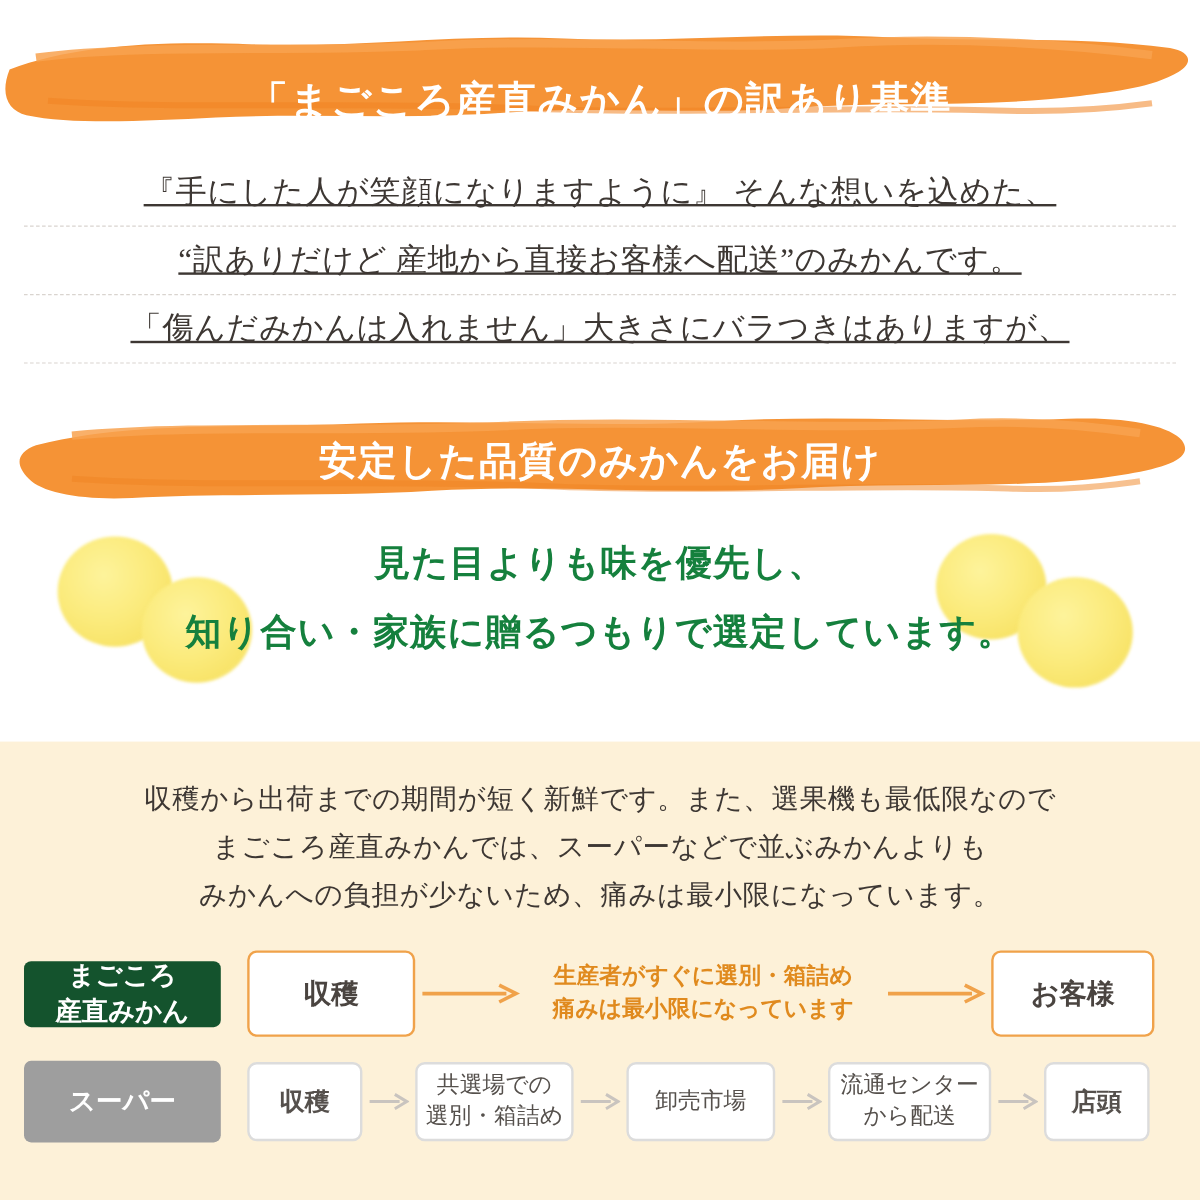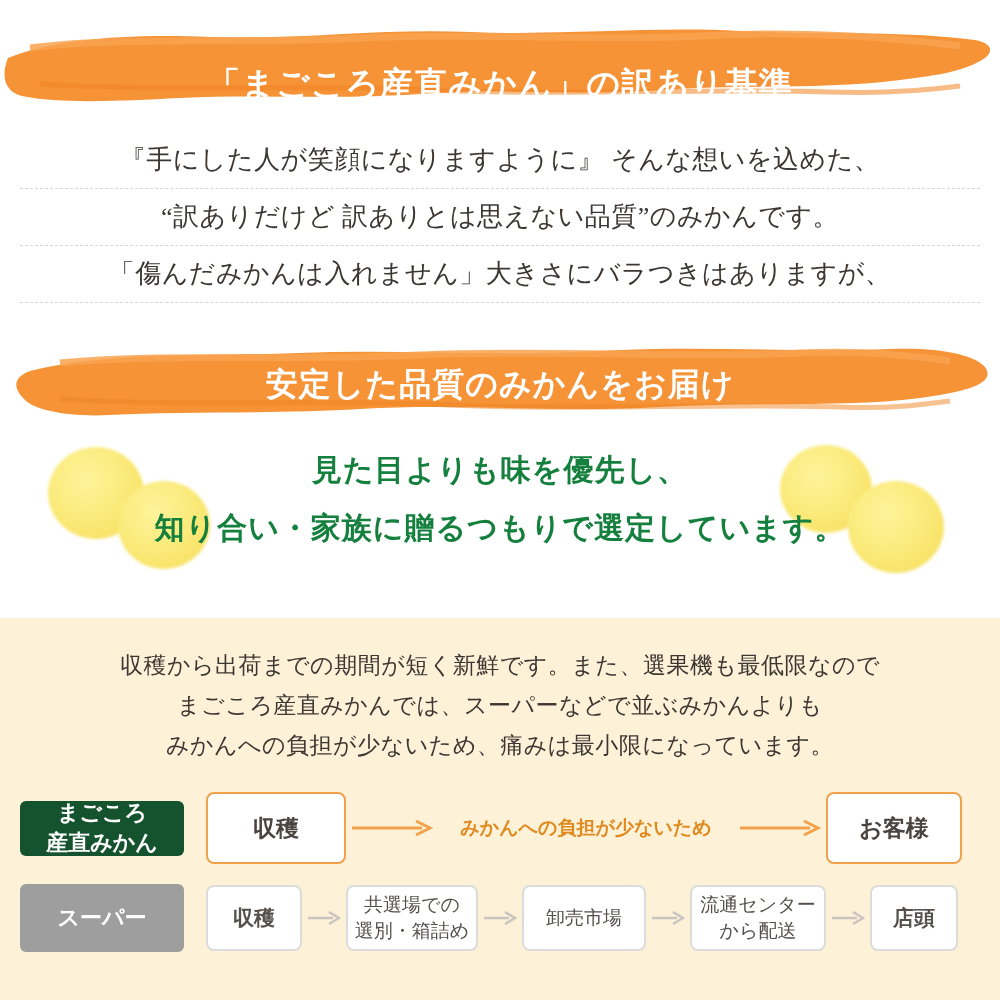--- a/index.html
+++ b/index.html
@@ -52,20 +52,21 @@
     text-align: center;
     color: #3d3733;
   }
   .lead-line {
     font-size: 26px;
     line-height: 56px;
     height: 56px;
     border-bottom: 1px dashed #d9d4cf;
     white-space: nowrap;
     letter-spacing: 0.5px;
+    text-decoration: underline;
   }
   .lead-line:last-child { border-bottom: 1px dashed #d9d4cf; }
 
   
   #banner2 {
     height: 96px;
     margin-top: 34px;
   }
   #banner2 .brush-title { font-size: 32px; }
 
@@ -201,21 +202,21 @@
              C992,25 995,34 982,42 C960,55 930,58 900,62 C820,72 740,66 660,72 C580,78 500,70 420,76
              C340,82 260,76 180,80 C120,83 60,86 22,78 C6,74 0,60 8,40 Z" fill="#f59336"></path>
     <path d="M30,30 C120,18 260,26 360,20 C470,14 600,24 700,18 C800,12 900,20 960,28" stroke="#f8a24f" stroke-width="7" fill="none" opacity="0.85"></path>
     <path d="M40,66 C150,74 300,66 430,72 C560,78 700,70 830,74 C890,76 930,72 960,68" stroke="#f08322" stroke-width="5" fill="none" opacity="0.55"></path>
   </svg>
   <div class="brush-title">「まごころ産直みかん」の訳あり基準</div>
 </div>
 
 <div class="lead-block">
   <div class="lead-line">『手にした人が笑顔になりますように』 そんな想いを込めた、</div>
-  <div class="lead-line">“訳ありだけど 訳ありとは思えない品質”のみかんです。</div>
+  <div class="lead-line">“訳ありだけど 産地から直接お客様へ配送”のみかんです。</div>
   <div class="lead-line">「傷んだみかんは入れません」大きさにバラつきはありますが、</div>
 </div>
 
 <div class="brush" id="banner2">
   <svg class="brush-bg" viewBox="0 0 1000 96" preserveAspectRatio="none">
     <path d="M30,34 C110,14 200,20 300,16 C400,12 500,20 600,14 C700,8 800,16 890,12
              C940,10 975,18 985,30 C995,44 975,52 940,58 C860,72 760,64 660,70
              C560,76 460,66 360,72 C280,77 180,74 110,78 C70,80 35,74 24,62
              C12,50 14,40 30,34 Z" fill="#f59336"></path>
     <path d="M60,26 C170,16 300,24 420,18 C540,12 680,22 800,16 C860,13 910,18 950,24" stroke="#f8a24f" stroke-width="7" fill="none" opacity="0.85"></path>
@@ -253,21 +254,22 @@
     </div>
 
     <div class="arrow" style="width:92px;">
       <svg width="84" height="20" viewBox="0 0 84 20">
         <line x1="2" y1="10" x2="72" y2="10" stroke="#f0a24a" stroke-width="3"></line>
         <polyline points="66,3 80,10 66,17" fill="none" stroke="#f0a24a" stroke-width="3"></polyline>
       </svg>
     </div>
 
     <div class="flow-note" style="width:296px;">
-      <div>みかんへの負担が少ないため</div>
+      <div>生産者がすぐに選別・箱詰め</div>
+      <div>痛みは最小限になっています</div>
     </div>
 
     <div class="arrow" style="width:92px;">
       <svg width="84" height="20" viewBox="0 0 84 20">
         <line x1="2" y1="10" x2="72" y2="10" stroke="#f0a24a" stroke-width="3"></line>
         <polyline points="66,3 80,10 66,17" fill="none" stroke="#f0a24a" stroke-width="3"></polyline>
       </svg>
     </div>
 
     <div class="tag box-white-orange" style="width:136px;">

